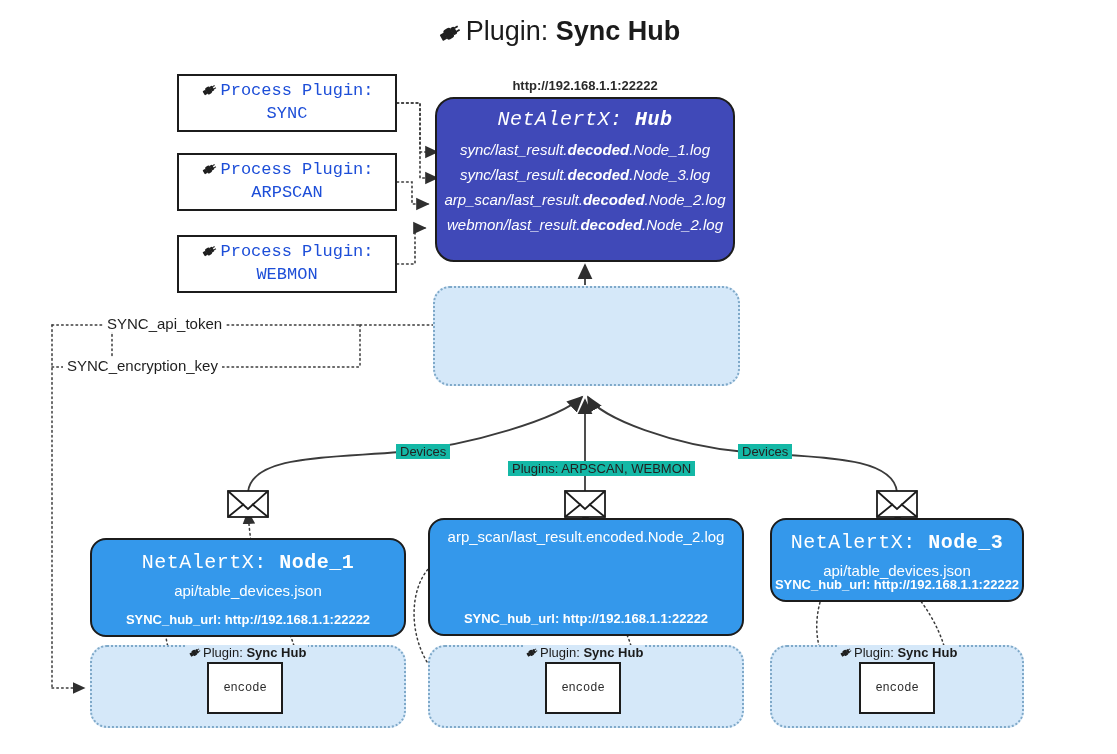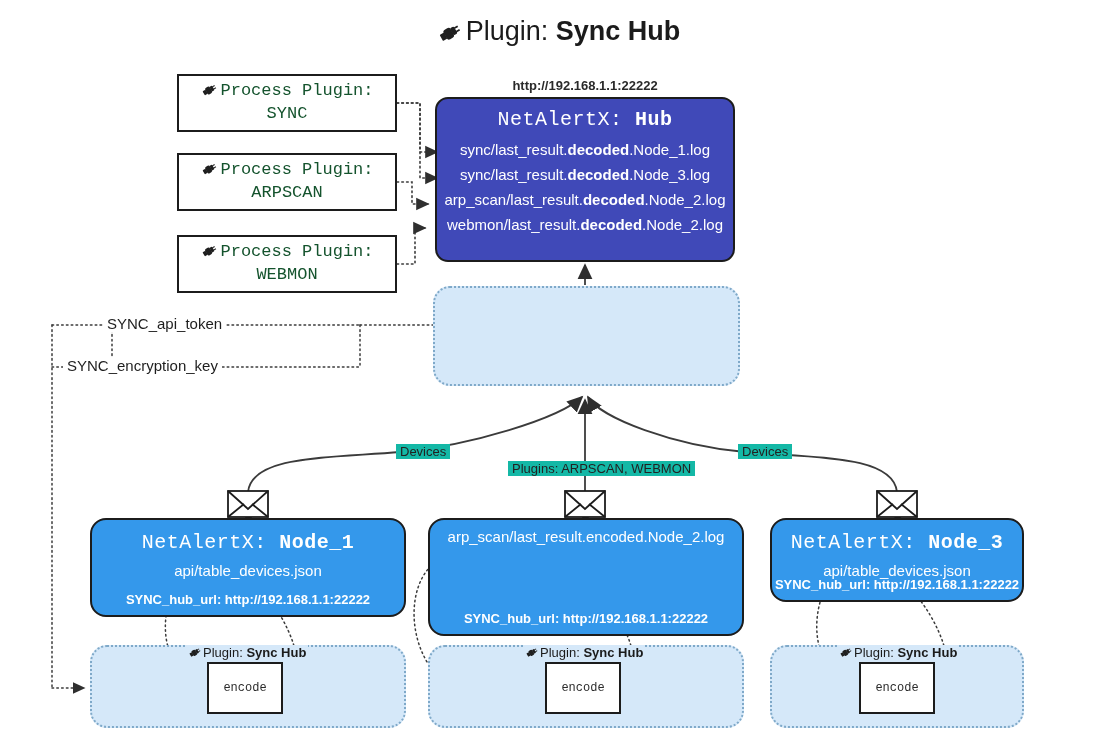--- a/index.html
+++ b/index.html
@@ -5,27 +5,27 @@
   html,body{margin:0;padding:0;background:#ffffff;}
   body{width:1117px;height:754px;font-family:"Liberation Sans",sans-serif;color:#1a1a1a;overflow:hidden;}
   #stage{position:relative;width:1117px;height:754px;}
   svg#wires{position:absolute;left:0;top:0;width:1117px;height:754px;pointer-events:none;}
 
   .ttl{position:absolute;left:0;top:16px;width:1117px;text-align:center;font-size:27px;color:#1b1b1b;white-space:nowrap;}
   .ttl .plug{font-size:25px;margin-right:3px;display:inline-block;transform:translateY(1px);}
   .ttl b{font-weight:bold;}
 
   .pbox{position:absolute;box-sizing:border-box;background:#fff;border:2px solid #1c1c1c;
-        font-family:"Liberation Mono","DejaVu Sans Mono",monospace;font-size:17px;color:#14532d;
+        font-family:"Liberation Mono","DejaVu Sans Mono",monospace;font-size:17px;color:#1d4ed8;
         display:flex;flex-direction:column;align-items:center;justify-content:center;line-height:1.35;}
   .pbox .l1{white-space:nowrap;}
   .pbox .l1 .plug{font-family:"Liberation Sans",sans-serif;font-size:15px;margin-right:1px;}
 
-  .hub{position:absolute;box-sizing:border-box;background:#4049b8;border:2.5px solid #1c1c1c;border-radius:13px;
-       color:#fff;padding-top:9px;}
+  .hub{position:absolute;box-sizing:border-box;background:#4049b8;border:2.5px solid #1c1c1c;border-radius:19px;
+       color:#fff;padding-top:9px;font-style:italic;}
   .hub .hhead{text-align:center;font-family:"Liberation Mono","DejaVu Sans Mono",monospace;font-size:20px;
         letter-spacing:.5px;margin-bottom:7px;}
   .hub .hhead b{font-weight:bold;}
   .hub .lg{font-size:15px;text-align:center;line-height:1.66;white-space:nowrap;}
   .hub .lg b{font-weight:bold;}
   .huburl{position:absolute;font-size:13px;font-weight:bold;color:#2a2a2a;white-space:nowrap;text-align:center;}
 
   .lightbox{position:absolute;box-sizing:border-box;background:#d5e8f9;border:2px dotted #7fa9c9;border-radius:17px;}
 
   .plainbox{position:absolute;box-sizing:border-box;background:#fff;border:2px solid #1c1c1c;
@@ -194,21 +194,21 @@
 
   <div class="lightbox" style="left:433px;top:286px;width:307px;height:100px;"></div>
 
   <div class="wirelbl" style="left:103px;top:315px;">SYNC_api_token</div>
   <div class="wirelbl" style="left:63px;top:357px;">SYNC_encryption_key</div>
 
   <div class="edgelbl" style="left:396px;top:444px;">Devices</div>
   <div class="edgelbl" style="left:738px;top:444px;">Devices</div>
   <div class="edgelbl" style="left:508px;top:461px;">Plugins: ARPSCAN, WEBMON</div>
 
-  <div class="node" style="left:90px;top:518px;width:316px;height:99px;">
+  <div class="node" style="left:90px;top:538px;width:316px;height:99px;">
     <div class="nhead">
       <span>NetAlertX:</span>
       <b>Node_1</b>
     </div>
     <div class="nlines">
       <div>api/table_devices.json</div>
     </div>
     <div class="nfoot">SYNC_hub_url: http://192.168.1.1:22222</div>
   </div>
 

